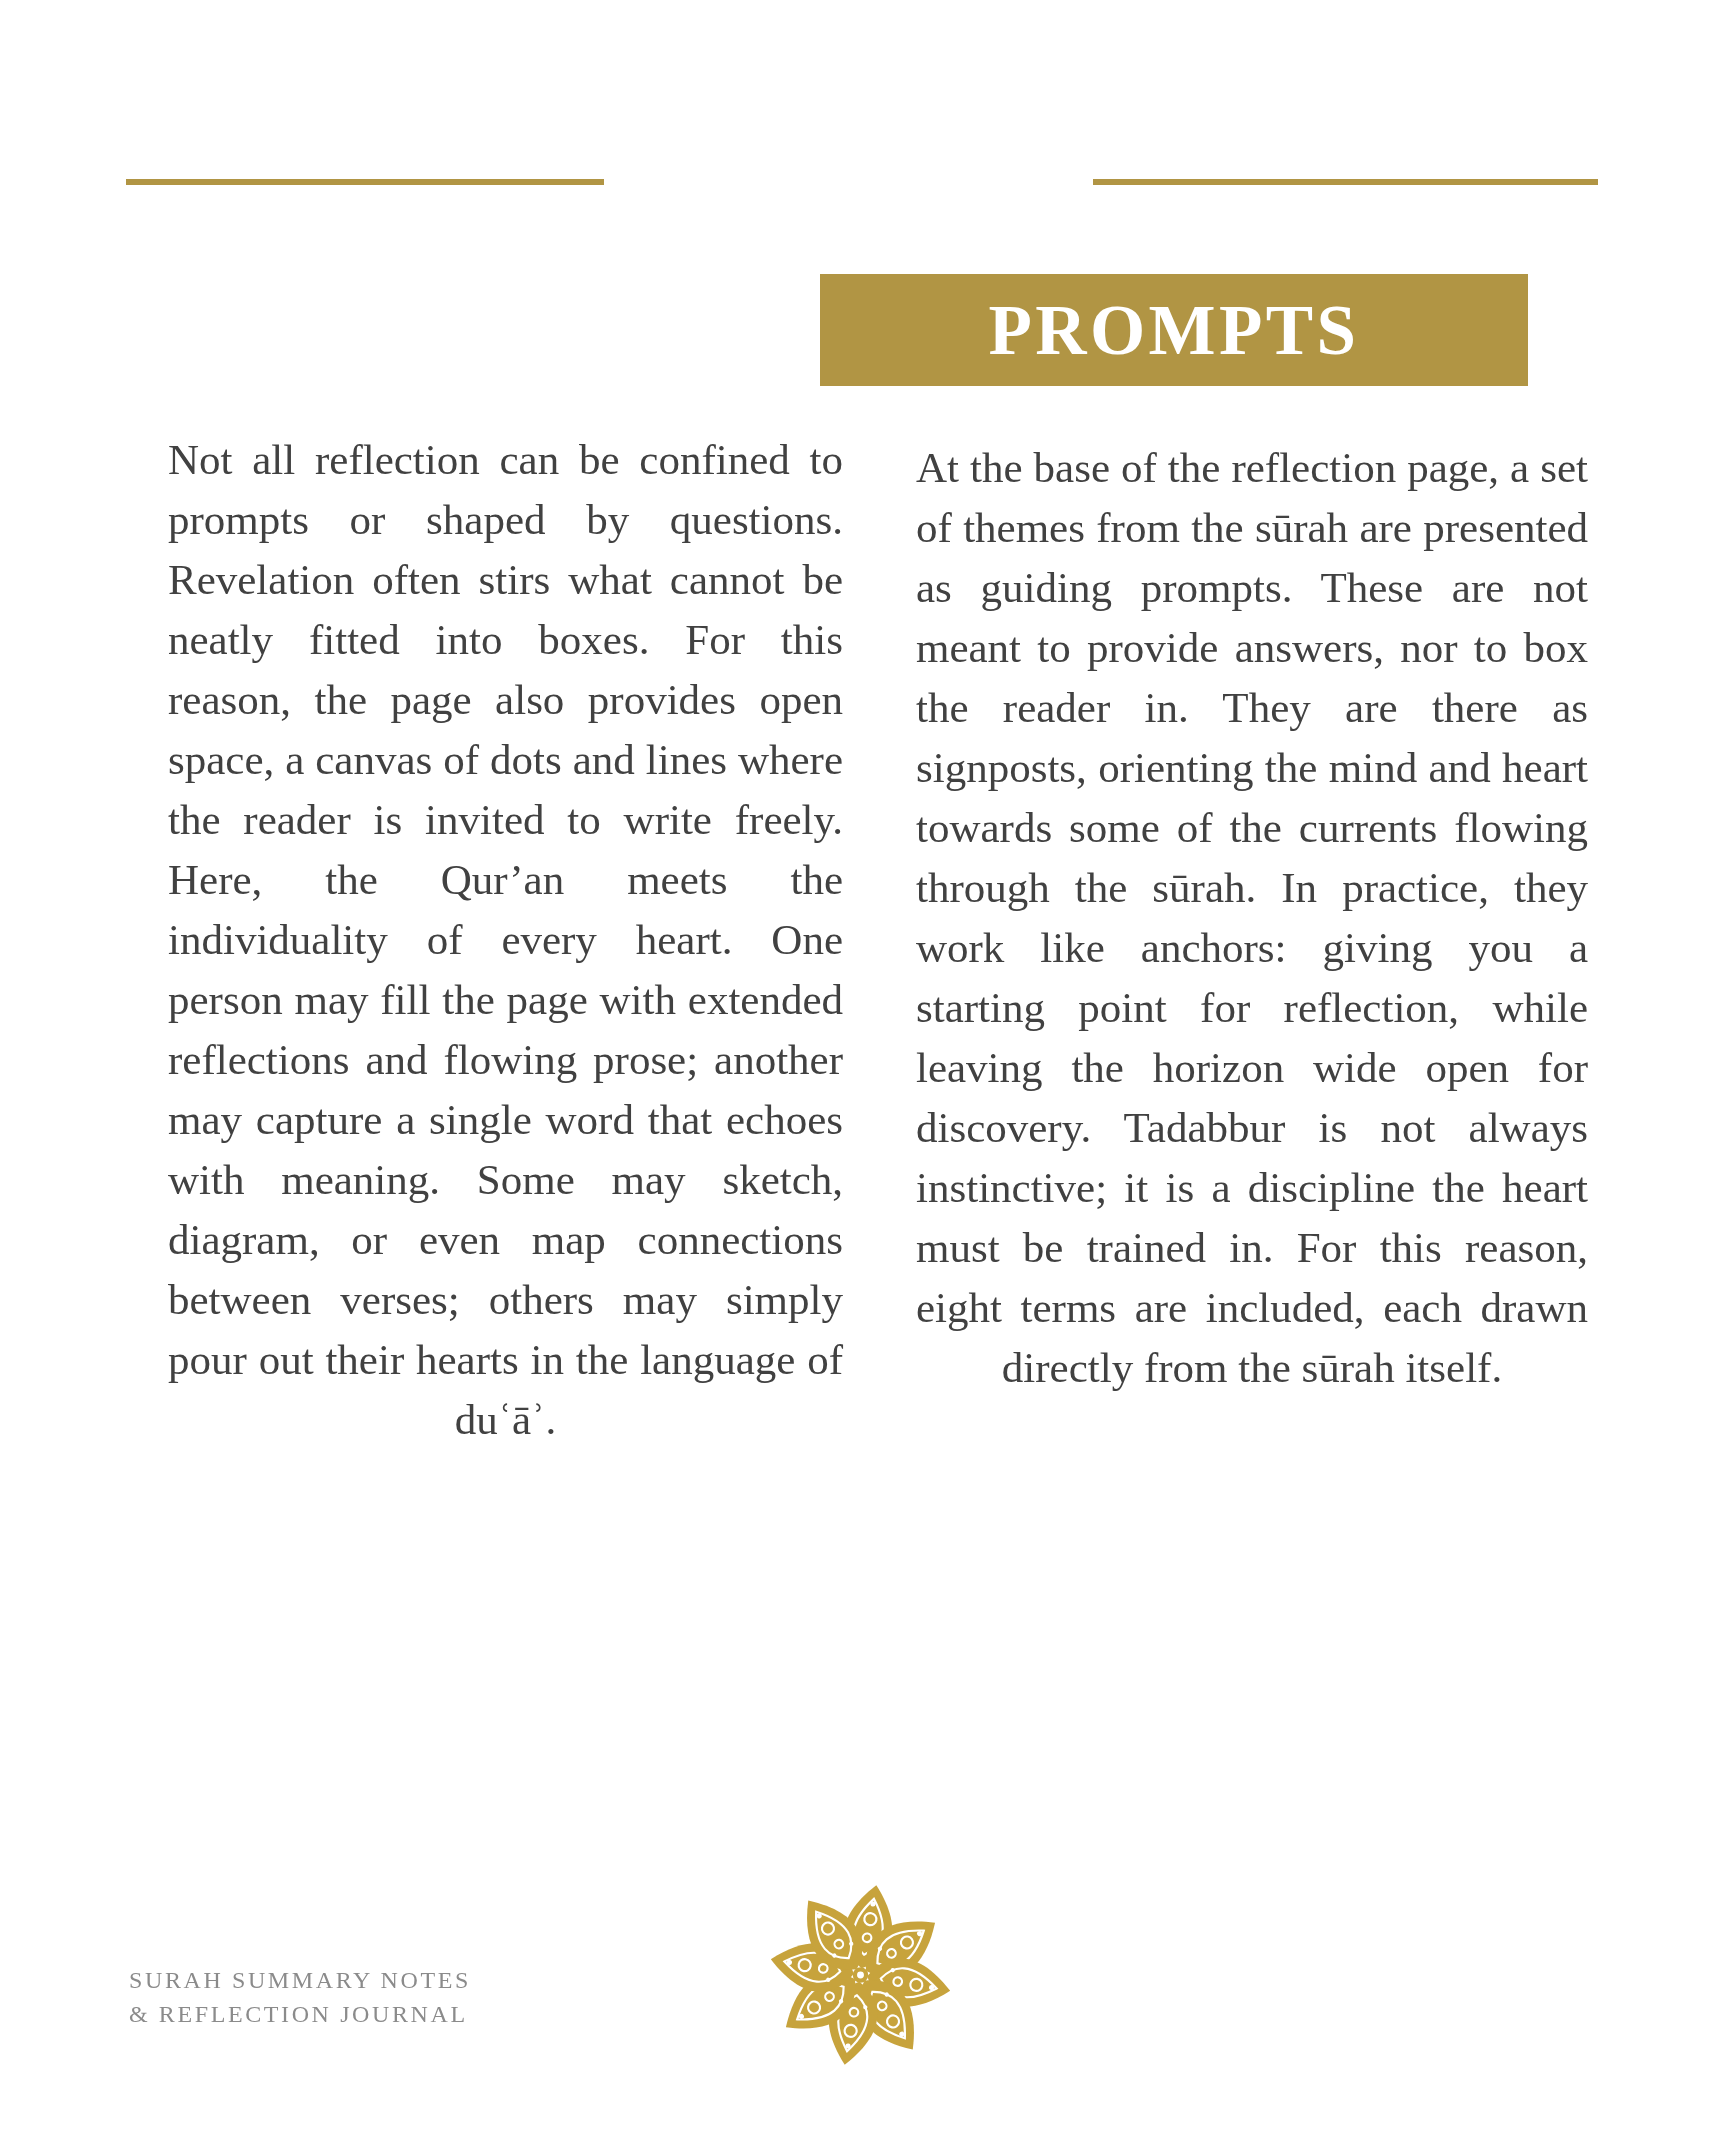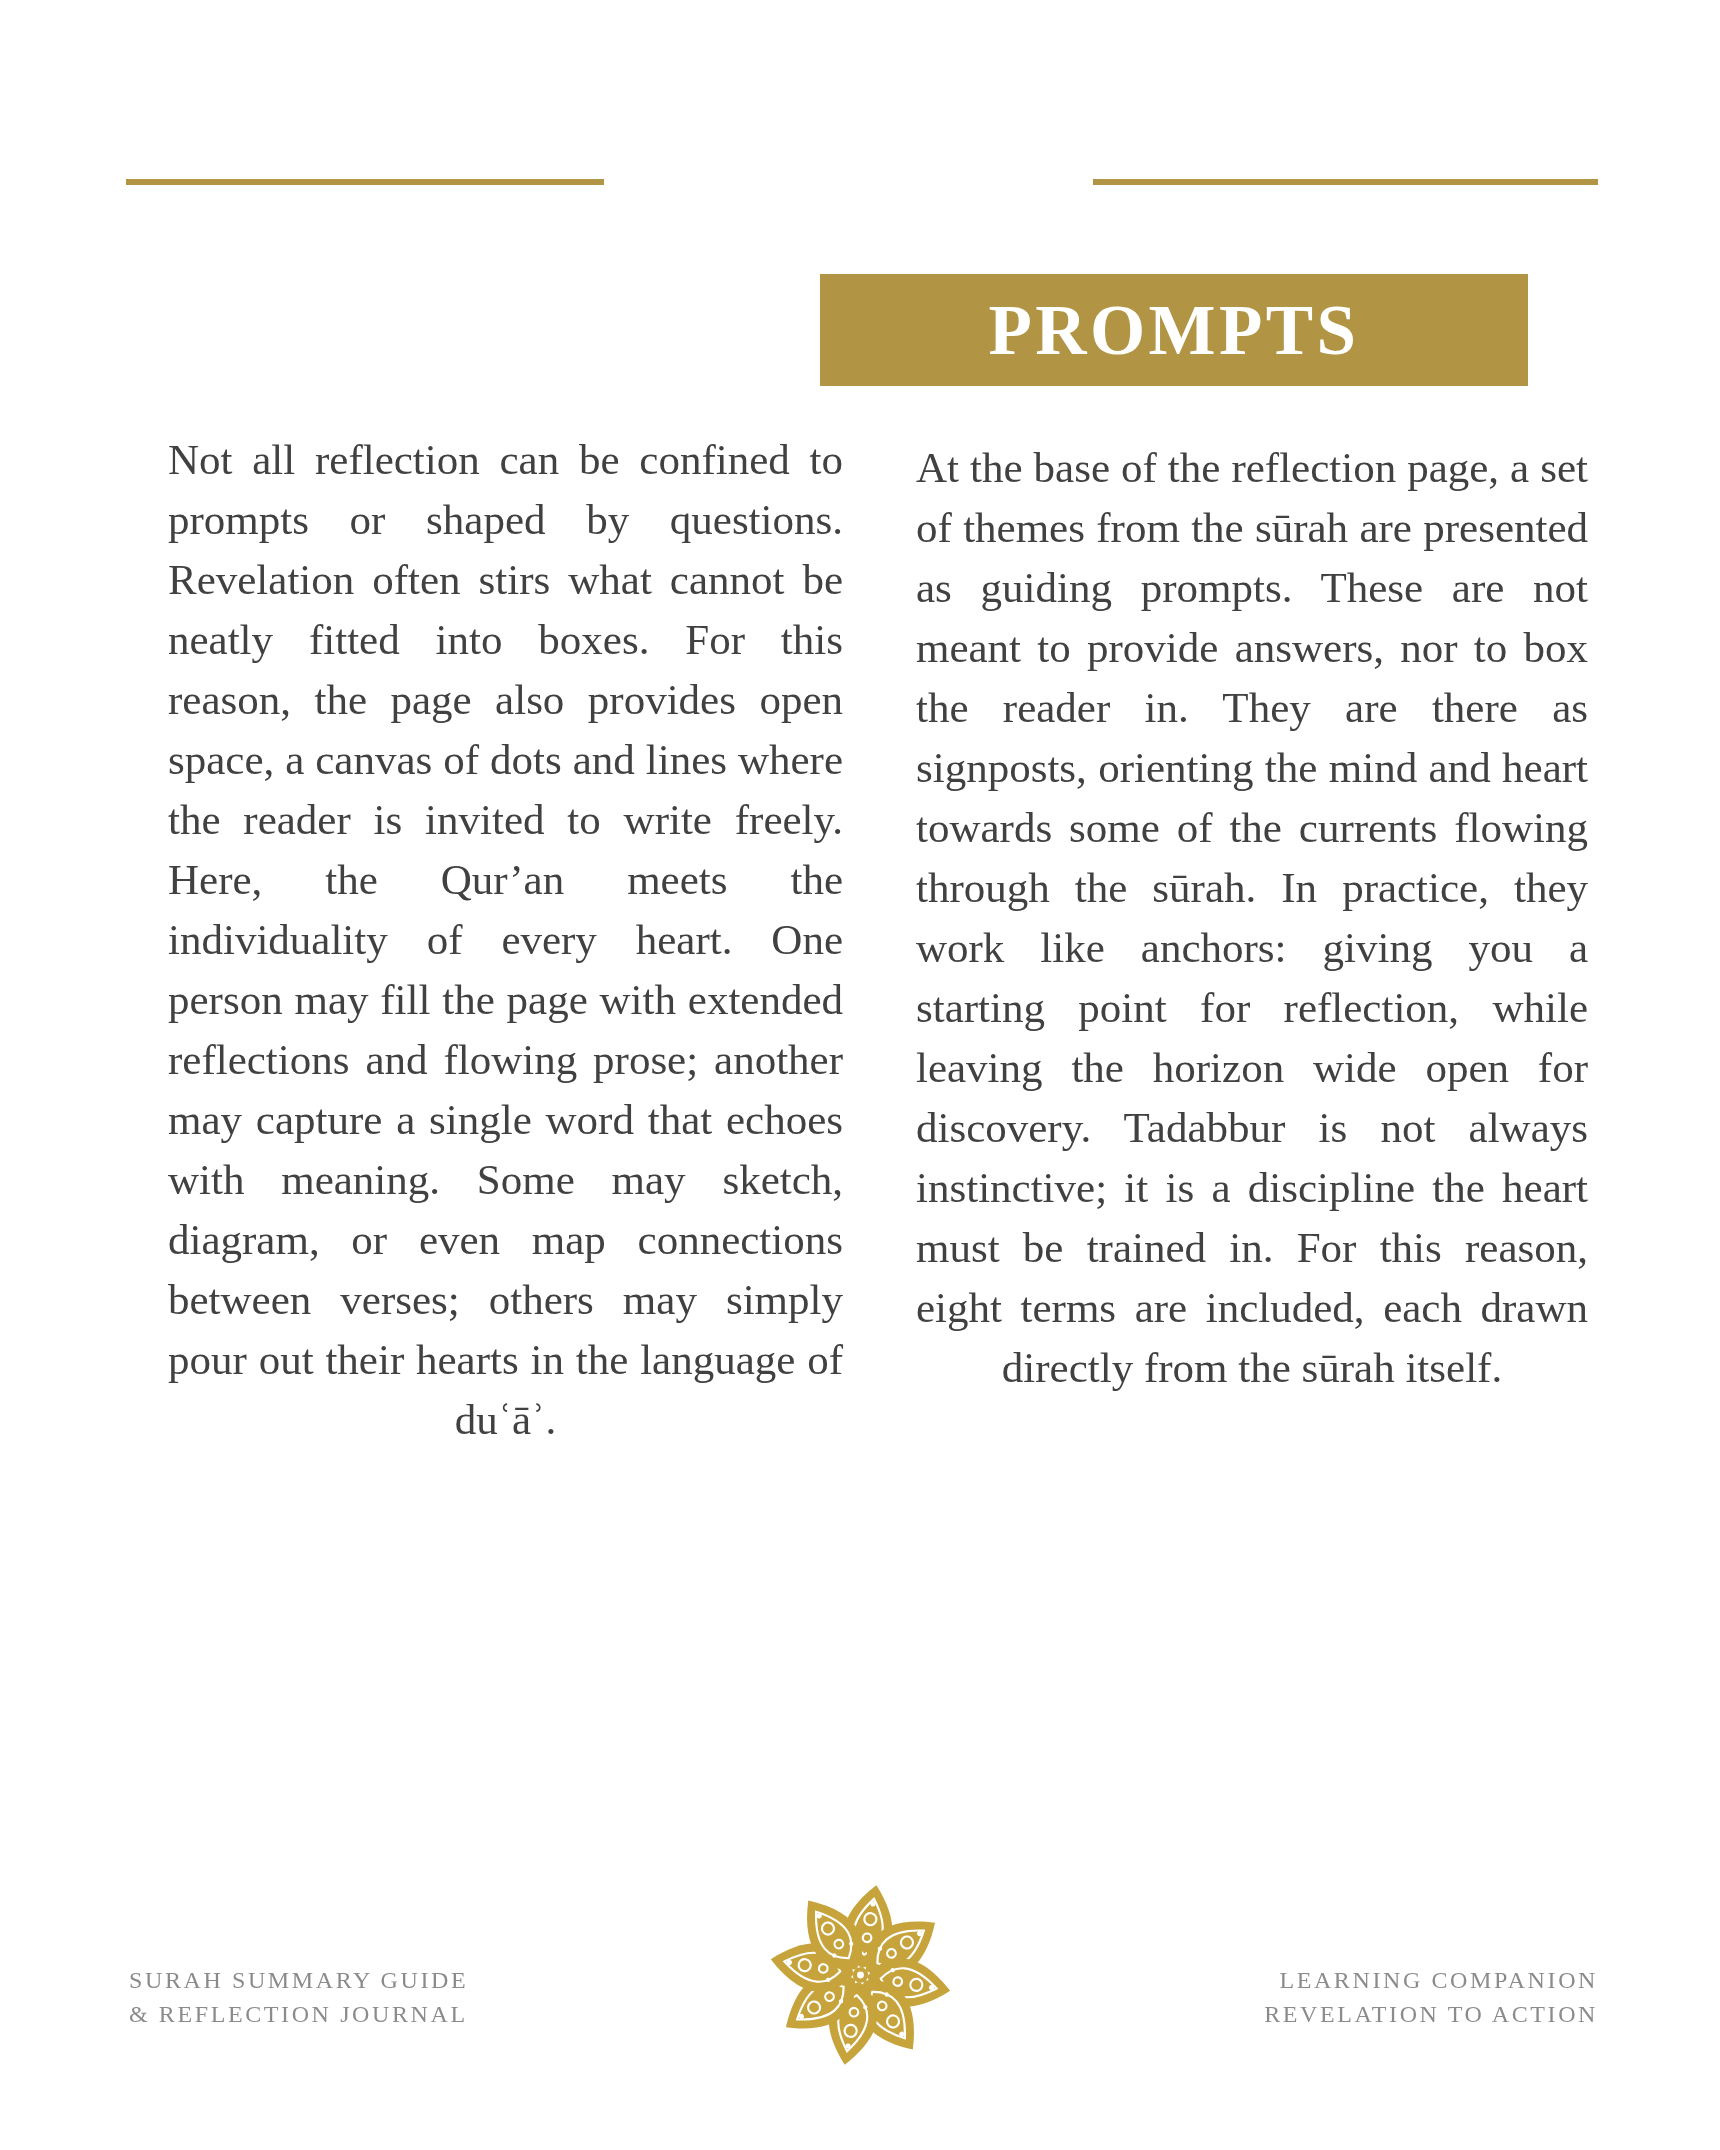--- a/index.html
+++ b/index.html
@@ -103,21 +103,21 @@
   <div class="rule rule-right"></div>
 
   <div class="banner banner-right">
     <span>PROMPTS</span>
   </div>
 
   <p class="bodycol col-left">Not all reflection can be confined to prompts or shaped by questions. Revelation often stirs what cannot be neatly fitted into boxes. For this reason, the page also provides open space, a canvas of dots and lines where the reader is invited to write freely. Here, the Qur’an meets the individuality of every heart. One person may fill the page with extended reflections and flowing prose; another may capture a single word that echoes with meaning. Some may sketch, diagram, or even map connections between verses; others may simply pour out their hearts in the language of duʿāʾ.</p>
   <p class="bodycol col-right">At the base of the reflection page, a set of themes from the sūrah are presented as guiding prompts. These are not meant to provide answers, nor to box the reader in. They are there as signposts, orienting the mind and heart towards some of the currents flowing through the sūrah. In practice, they work like anchors: giving you a starting point for reflection, while leaving the horizon wide open for discovery. Tadabbur is not always instinctive; it is a discipline the heart must be trained in. For this reason, eight terms are included, each drawn directly from the sūrah itself.</p>
 
   <div class="footer-block footer-left">
-    <span>SURAH SUMMARY GUIDE</span>
+    <span>SURAH SUMMARY NOTES</span>
     <span>&amp; REFLECTION JOURNAL</span>
   </div>
 
   <svg class="ornament" width="189" height="198" viewBox="-110 -115 220 230" xmlns="http://www.w3.org/2000/svg">
     <defs>
       <g id="petal">
         <path class="petal-body" d="M0,-8 C 30,-24 44,-58 0,-106 C -44,-58 -30,-24 0,-8 Z"></path>
         <path class="petal-detail" d="M0,-24 C 18,-36 26,-56 0,-90 C -26,-56 -18,-36 0,-24 Z"></path>
         <circle class="petal-detail" cx="0" cy="-44" r="5"></circle>
         <circle class="petal-detail" cx="0" cy="-66" r="7"></circle>
@@ -131,19 +131,15 @@
     <use href="#petal" xlink:href="#petal" transform="rotate(100)"></use>
     <use href="#petal" xlink:href="#petal" transform="rotate(145)"></use>
     <use href="#petal" xlink:href="#petal" transform="rotate(190)"></use>
     <use href="#petal" xlink:href="#petal" transform="rotate(235)"></use>
     <use href="#petal" xlink:href="#petal" transform="rotate(280)"></use>
     <use href="#petal" xlink:href="#petal" transform="rotate(325)"></use>
     <circle class="core" r="9"></circle>
     <circle class="core-dot" r="4"></circle>
   </svg>
 
-  <div class="footer-block footer-right">
-    <span>LEARNING COMPANION</span>
-    <span>REVELATION TO ACTION</span>
-  </div>
 
 </div>
 
 
 </body></html>

